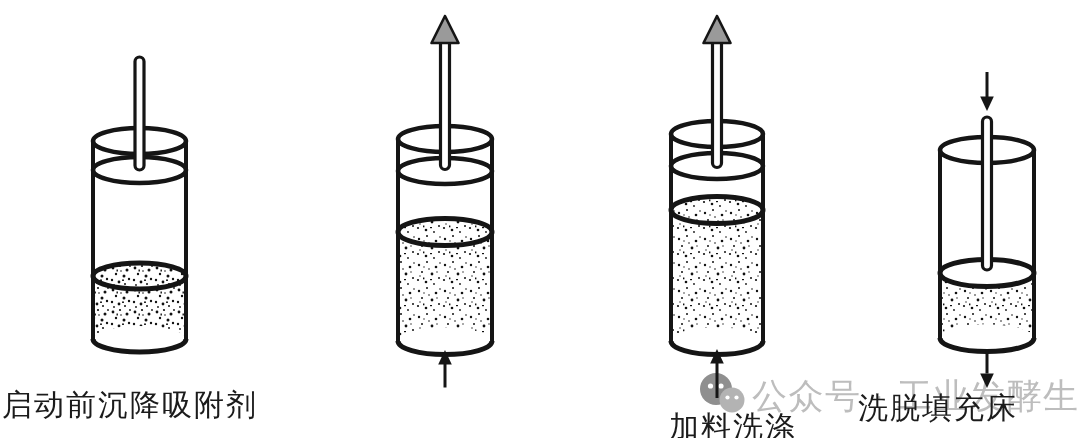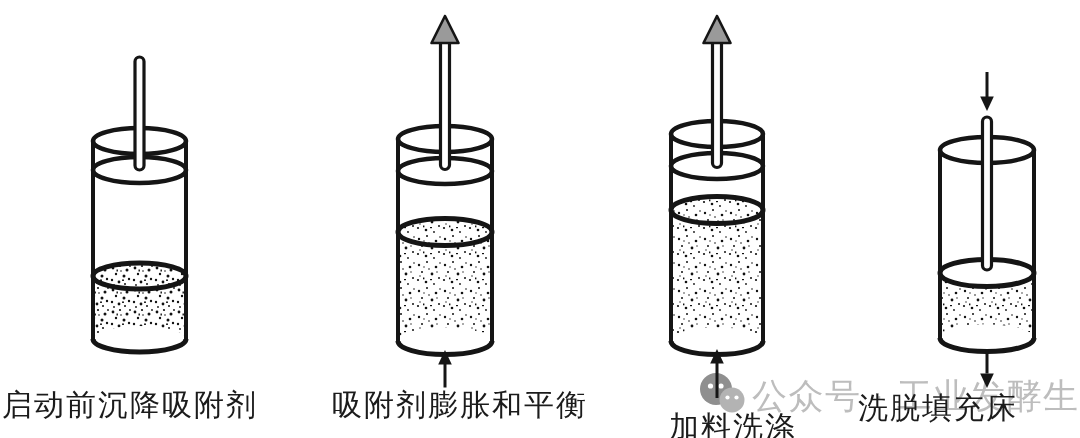--- a/index.html
+++ b/index.html
@@ -119,17 +119,16 @@
       <ellipse cx="987" cy="150" rx="47" ry="13" stroke-width="4.5"></ellipse>
       <rect x="982.5" y="117" width="9" height="153" rx="4.5" ry="4.5" fill="#ffffff" stroke-width="3.2"></rect>
       <path d="M 940,150 V 338 M 1034,150 V 338" stroke-width="4"></path>
       <path d="M 940,338 A 47 13.5 0 0 0 1034,338" stroke-width="5"></path>
       <line x1="987" y1="350" x2="987" y2="373.5" stroke-width="3"></line>
       <polygon points="987,388 980.2,373.5 993.8,373.5" fill="#151515" stroke="none"></polygon>
     </g>
   </svg>
 
   <div class="stage-label" style="left:130px;top:390px;">启动前沉降吸附剂</div>
-  <div class="stage-label" style="left:460px;top:390px;">吸附剂膨胀和平衡</div>
   <div class="stage-label" style="left:733px;top:396px;margin-top:16px;">加料洗涤</div>
   <div class="stage-label" style="left:938px;top:393px;">洗脱填充床</div>
 
 </div>
 
 </body></html>

